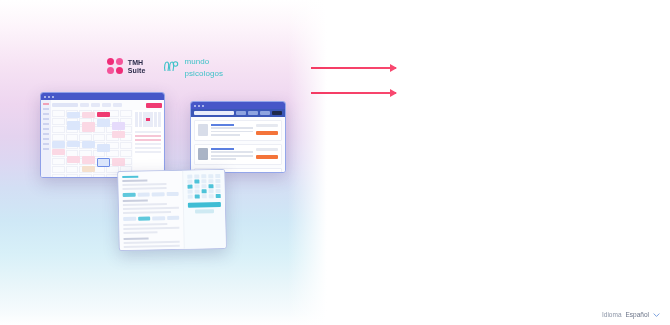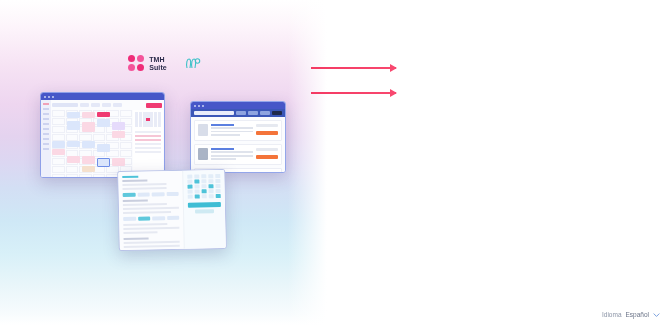--- a/index.html
+++ b/index.html
@@ -205,20 +205,24 @@
         <span>Suite</span>
       </span>
     </div>
 
     <div class="logo">
       <svg width="17" height="15" viewBox="0 0 17 15">
         <path d="M2 12 C1 7 2 3 4 3 C6 3 6 7 5 12" stroke="#3fc2c8" stroke-width="1.1" fill="none"></path>
         <path d="M7 12 C6 7 7 3 9 3 C11 3 11 7 10 12" stroke="#3fc2c8" stroke-width="1.1" fill="none"></path>
         <circle cx="12.5" cy="5" r="2.2" stroke="#3fc2c8" stroke-width="1.1" fill="none"></circle>
       </svg>
+      <span class="mp-text">
+        <span class="l1">mundo</span><br>
+        <span class="l2">psicologos</span>
+      </span>
     </div>
 
   </div>
 
   <div class="mock" id="mock1">
     <div class="bar">
         <u></u>
         <u></u>
         <u></u>
       </div>

